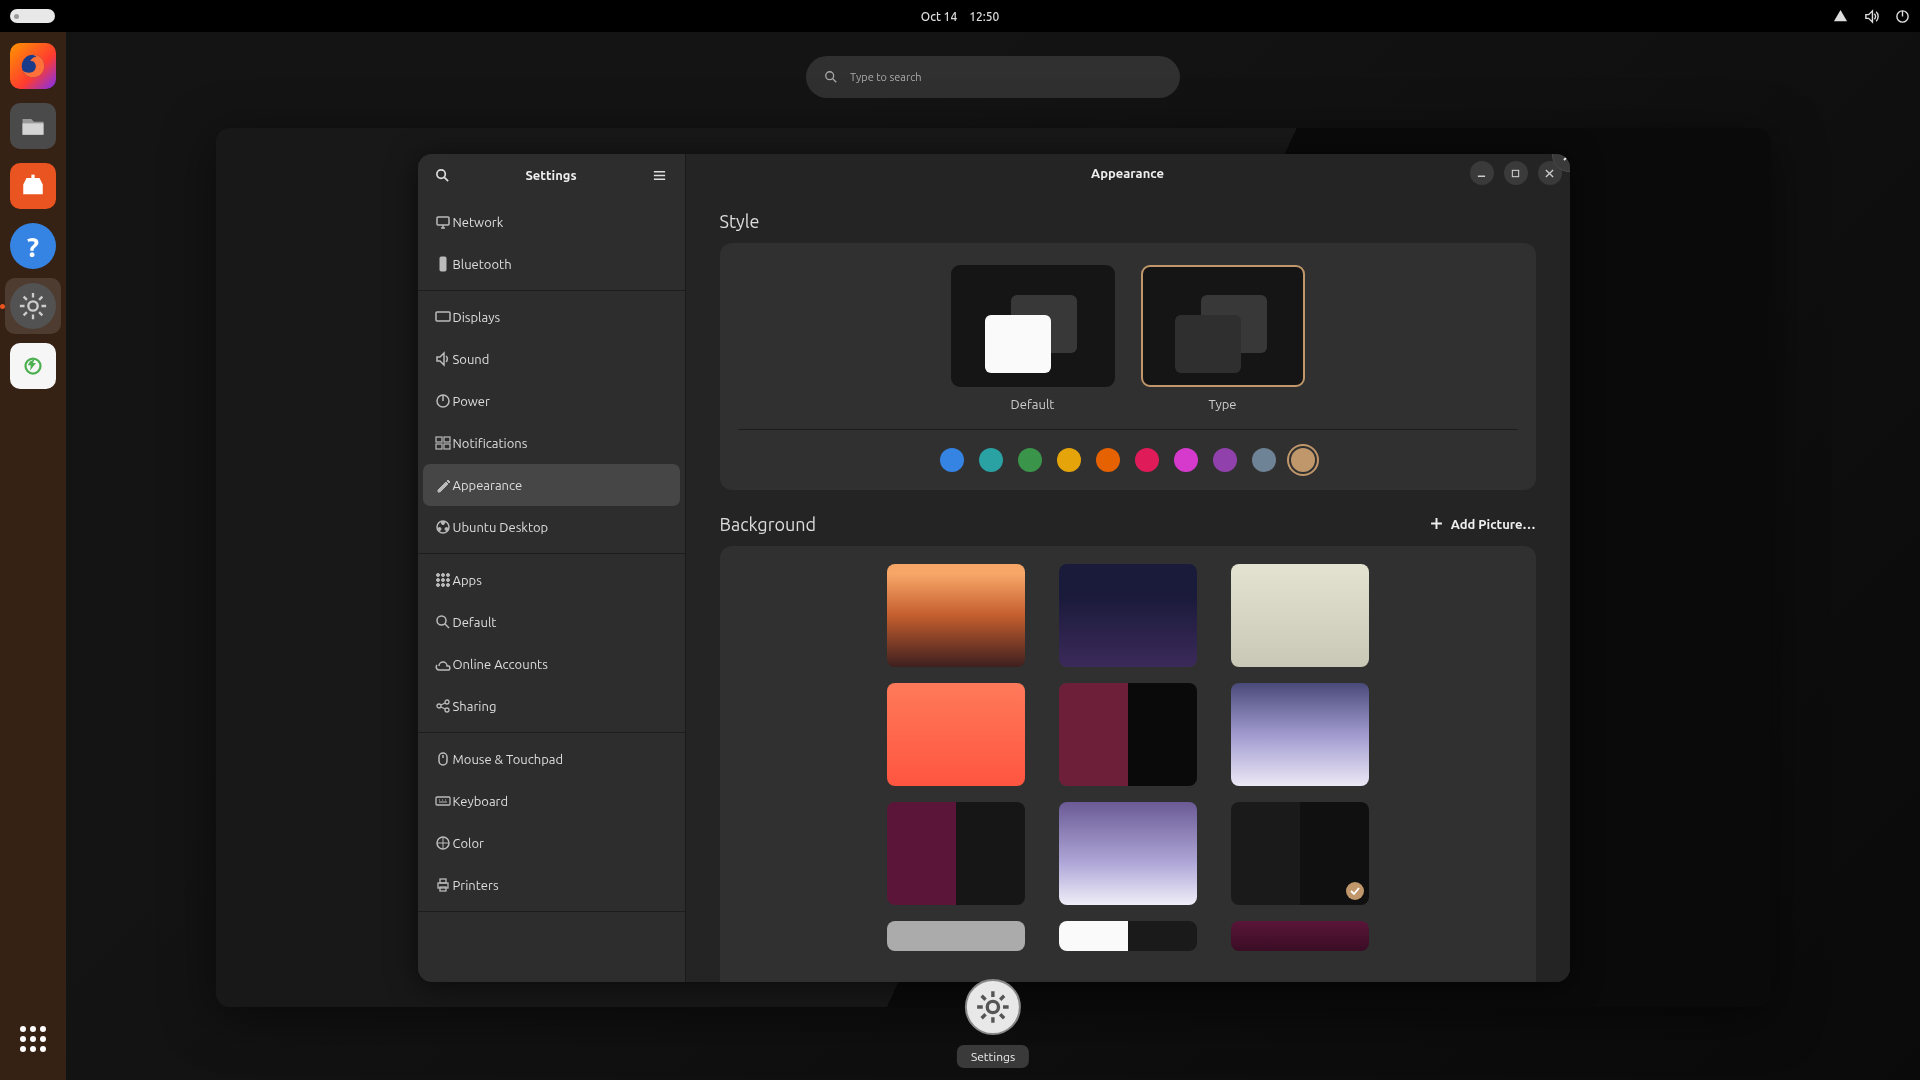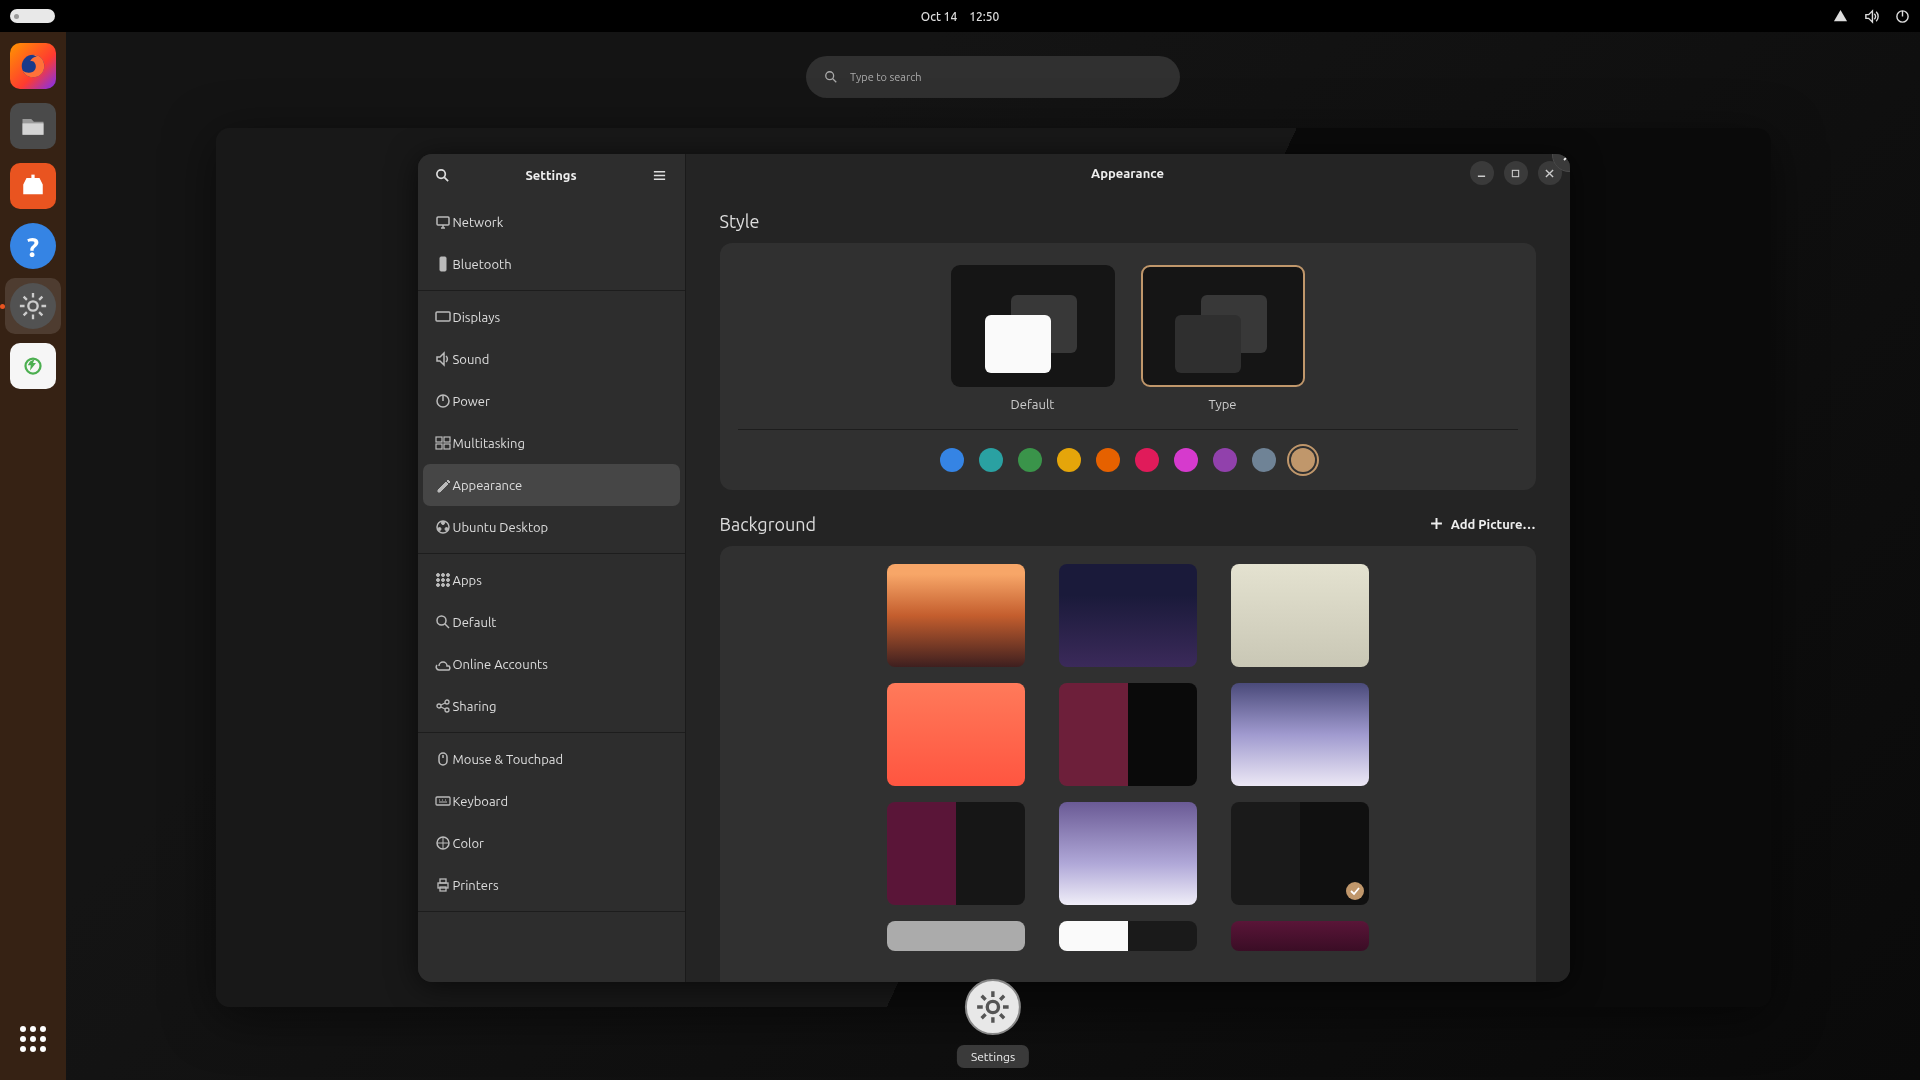--- a/index.html
+++ b/index.html
@@ -245,21 +245,21 @@
                 </svg>
                 <span>Power</span>
               </div>
             <div class="sb-item">
                 <svg viewBox="0 0 16 16">
                   <rect x="1" y="2" width="6" height="5" stroke-width="1.2" fill="none"></rect>
                   <rect x="9" y="2" width="6" height="5" stroke-width="1.2" fill="none"></rect>
                   <rect x="1" y="9" width="6" height="5" stroke-width="1.2" fill="none"></rect>
                   <rect x="9" y="9" width="6" height="5" stroke-width="1.2" fill="none"></rect>
                 </svg>
-                <span>Multitasking</span>
+                <span>Notifications</span>
               </div>
             <div class="sb-item active">
                 <svg viewBox="0 0 16 16">
                   <path d="M3 13l8-8 2 2-8 8H3zM12 4l1-1 2 2-1 1z"></path>
                 </svg>
                 <span>Appearance</span>
               </div>
             <div class="sb-item">
                 <svg viewBox="0 0 16 16">
                   <circle cx="8" cy="8" r="6" fill="none" stroke-width="1.5"></circle>

